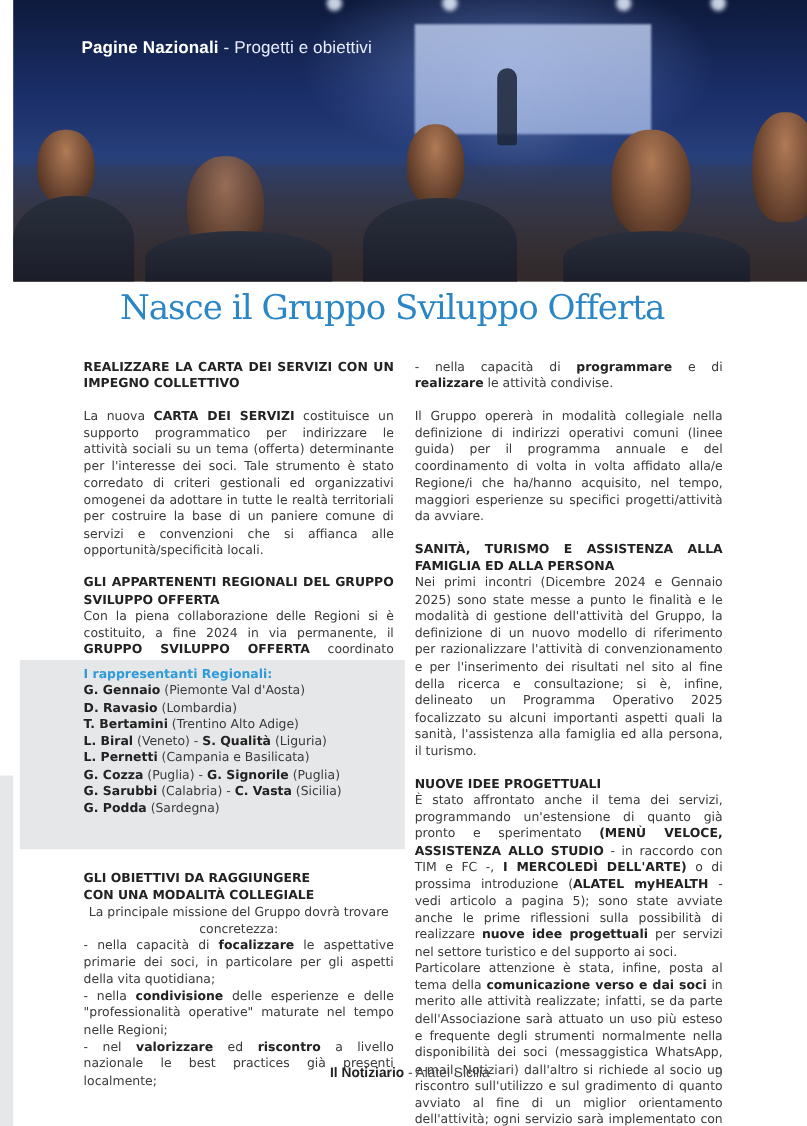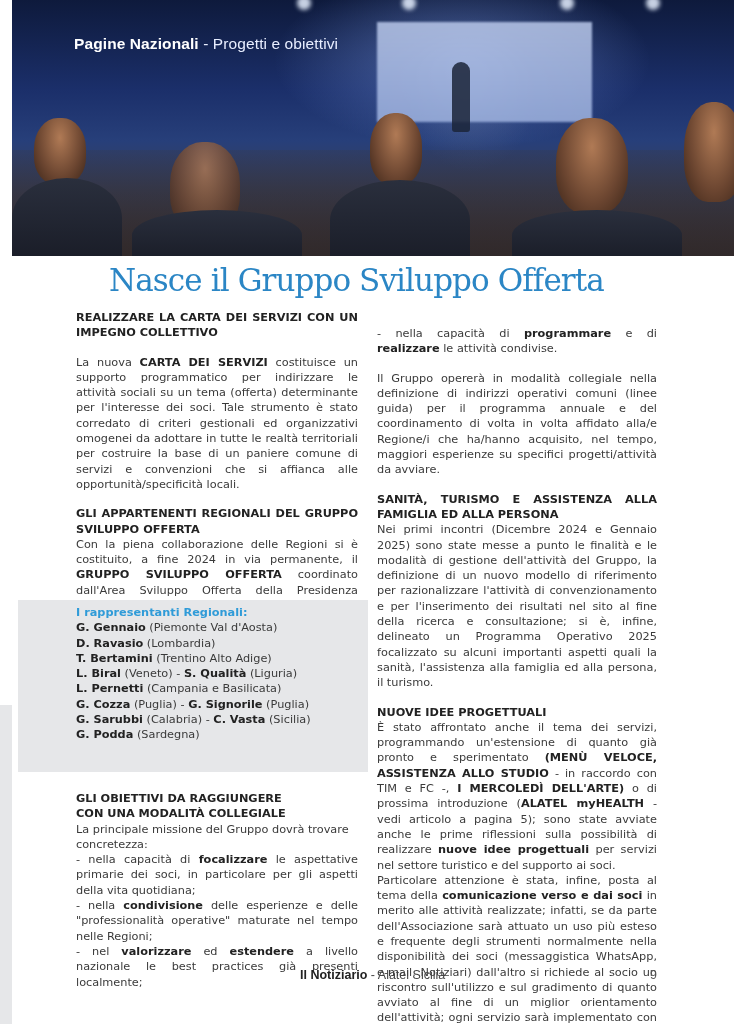--- a/index.html
+++ b/index.html
@@ -54,21 +54,21 @@
     font-family: "DejaVu Serif", serif; font-weight: normal; font-size: 31px;
     color: #2b86c5; letter-spacing: -0.9px; white-space: nowrap; margin-left: 31px;
   }
 
   .col { position: absolute; font-size: 11.3px; line-height: 15.3px; color: #3a3a3a; }
   .col p { margin: 0; text-align: justify; }
   .col .h { font-weight: bold; color: #222; font-size: 11.3px; }
   .col b { color: #222; }
   .gap { height: 14px; }
 
-  .left-col { left: 76px; top: 310px; width: 282px; }
+  .left-col { left: 76px; top: 326px; width: 282px; }
   .right-col { left: 377px; top: 326px; width: 280px; }
 
   .rep-box {
     position: absolute; left: 18px; top: 600px; width: 350px; height: 172px;
     background: #e6e7e9;
   }
   .rep-list { position: absolute; left: 76px; top: 605px; width: 290px; font-size: 11.3px; line-height: 15.3px; color: #3a3a3a; }
   .rep-list .rep-title { color: #2f9bd8; font-weight: bold; }
   .rep-list b { color: #222; }
 
@@ -129,24 +129,24 @@
       <div><b>L. Pernetti</b><span> (Campania e Basilicata)</span></div>
       <div><b>G. Cozza</b><span> (Puglia)</span><span> - </span><b>G. Signorile</b><span> (Puglia)</span></div>
       <div><b>G. Sarubbi</b><span> (Calabria)</span><span> - </span><b>C. Vasta</b><span> (Sicilia)</span></div>
       <div><b>G. Podda</b><span> (Sardegna)</span></div>
     </div>
 </div>
 
 <div class="col" style="left:76px; top:791px; width:282px;">
   <p class="h">GLI OBIETTIVI DA RAGGIUNGERE</p>
   <p class="h">CON UNA MODALITÀ COLLEGIALE</p>
-  <p style="text-align:left">La principale missione del Gruppo dovrà trovare concretezza:</p>
+  <p style="text-align:center">La principale missione del Gruppo dovrà trovare concretezza:</p>
   <p><span>- nella capacità di </span><b>focalizzare</b><span> le aspettative primarie dei soci, in particolare per gli aspetti della vita quotidiana;</span></p>
   <p><span>- nella </span><b>condivisione</b><span> delle esperienze e delle "professionalità operative" maturate nel tempo nelle Regioni;</span></p>
-  <p><span>- nel </span><b>valorizzare</b><span> ed </span><b>estendere</b><span> a livello nazionale le best practices già presenti localmente;</span></p>
+  <p><span>- nel </span><b>valorizzare</b><span> ed </span><b>riscontro</b><span> a livello nazionale le best practices già presenti localmente;</span></p>
 </div>
 
 <div class="col right-col">
   <p><span>- nella capacità di </span><b>programmare</b><span> e di </span><b>realizzare</b><span> le attività condivise.</span></p>
   <div class="gap"></div>
   <p>Il Gruppo opererà in modalità collegiale nella definizione di indirizzi operativi comuni (linee guida) per il programma annuale e del coordinamento di volta in volta affidato alla/e Regione/i che ha/hanno acquisito, nel tempo, maggiori esperienze su specifici progetti/attività da avviare.</p>
   <div class="gap"></div>
   <p class="h">SANITÀ, TURISMO E ASSISTENZA ALLA FAMIGLIA ED ALLA PERSONA</p>
   <p>Nei primi incontri (Dicembre 2024 e Gennaio 2025) sono state messe a punto le finalità e le modalità di gestione dell'attività del Gruppo, la definizione di un nuovo modello di riferimento per razionalizzare l'attività di convenzionamento e per l'inserimento dei risultati nel sito al fine della ricerca e consultazione; si è, infine, delineato un Programma Operativo 2025 focalizzato su alcuni importanti aspetti quali la sanità, l'assistenza alla famiglia ed alla persona, il turismo.</p>
   <div class="gap"></div>

